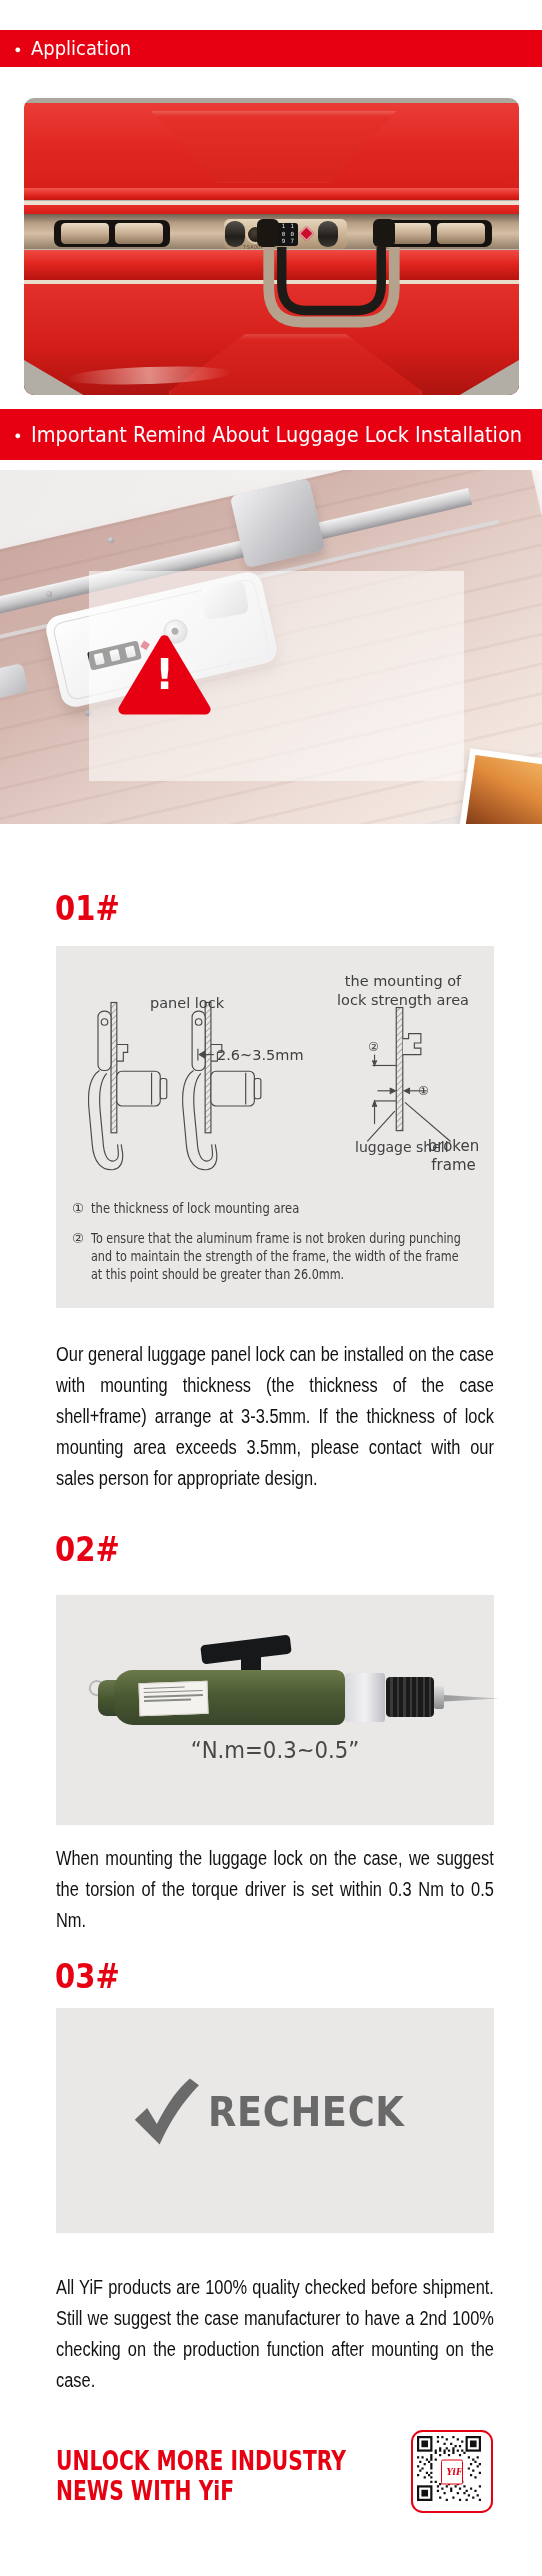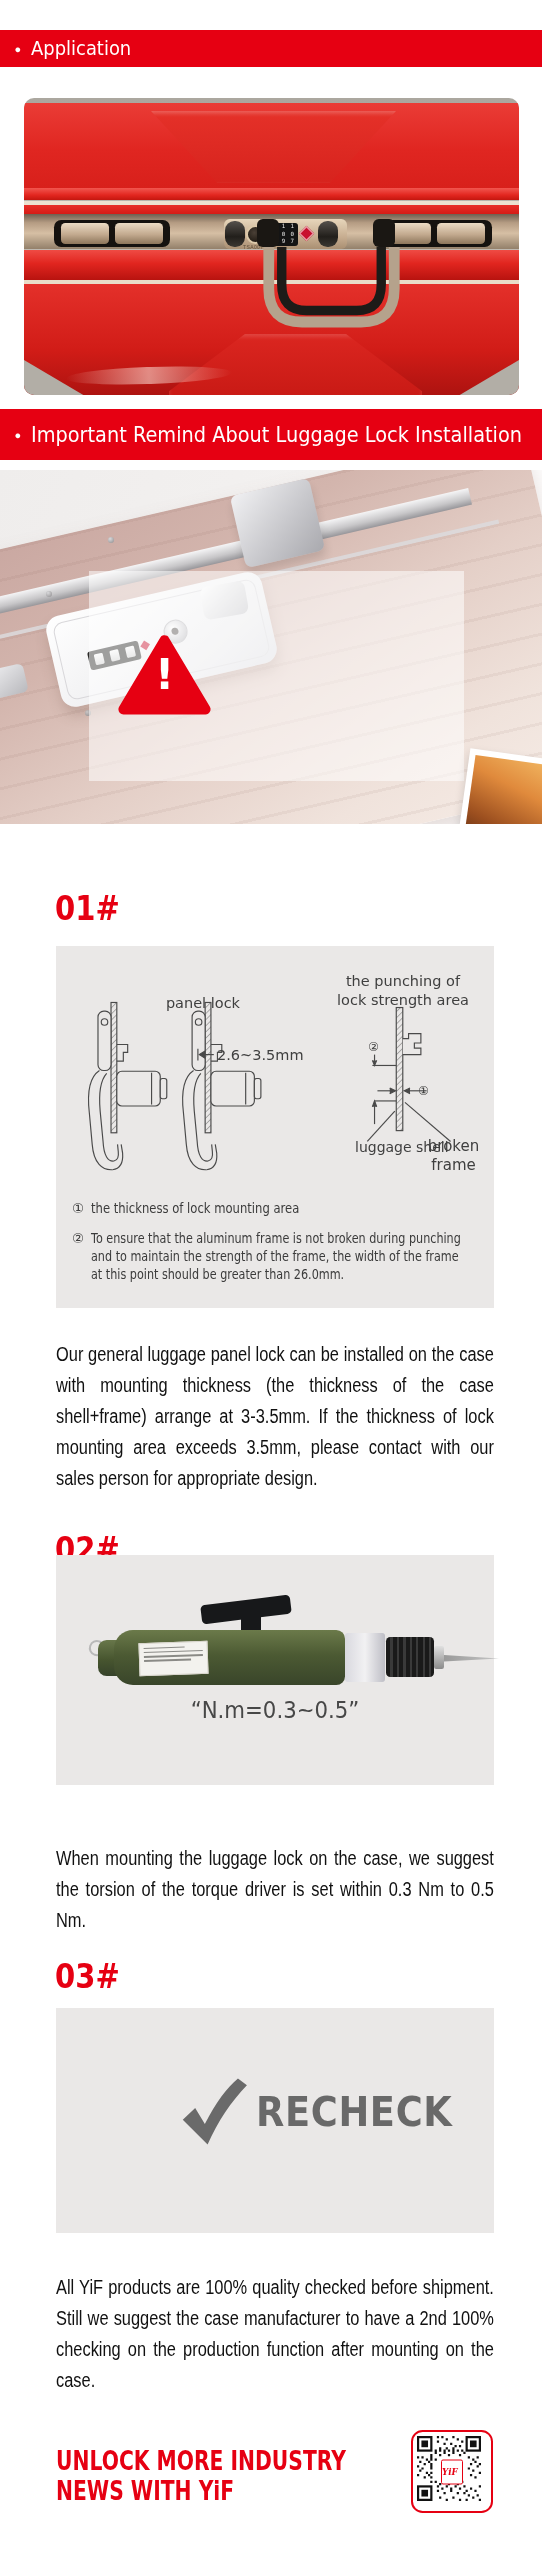--- a/index.html
+++ b/index.html
@@ -93,21 +93,21 @@
   .p2-warntext .ln2{padding-left:5.8px;}
   .p2-sunset{left:463px;top:286px;width:108px;height:87px;transform:rotate(8deg);background:#fff;padding:5.8px;
            box-shadow:0 4.3px 10px rgba(0,0,0,.15);}
   .p2-sunset .pic{width:100%;height:100%;background:linear-gradient(200deg,#f5c06a 0%,#e08a3c 40%,#9c4f1f 75%,#5f2d12 100%);}
 
   
   .h-num{position:absolute;left:55px;color:#e60012;font-family:"DejaVu Sans",sans-serif;font-weight:bold;
          font-size:33px;transform:scaleX(.88);transform-origin:left top;line-height:33px;}
   .greybox{position:absolute;left:56px;width:438px;background:#eae8e7;}
   #box1{top:946px;height:362px;}
-  #box2{top:1555px;height:230px;}
+  #box2{top:1595px;height:230px;}
   #box3{top:2008px;height:225px;}
   .para{position:absolute;left:56px;width:534px;font-size:20px;line-height:31px;color:#111;
         text-align:justify;transform:scaleX(.82);transform-origin:left top;}
   .dlabel{position:absolute;color:#3f3f3f;font-family:"DejaVu Sans",sans-serif;font-size:14.5px;line-height:19px;}
   .marker{font-family:"DejaVu Sans",sans-serif;color:#3b3b3b;font-size:13.7px;line-height:18px;}
   .notetext{font-family:"DejaVu Sans",sans-serif;color:#3b3b3b;font-size:14px;line-height:18px;
         transform:scaleX(.8);transform-origin:left top;width:477px;}
   .noterow{position:absolute;left:16px;display:flex;gap:7.2px;}
 
   
@@ -124,31 +124,31 @@
             background:linear-gradient(90deg,rgba(215,215,222,.9),rgba(246,246,249,.65) 50%,rgba(185,185,194,.9));}
   .drv-chuck{left:330px;top:82px;width:48px;height:40px;border-radius:4.3px;
             background:repeating-linear-gradient(90deg,#1a1a1a 0 4.3px,#3a3a3a 4.3px 6.5px);}
   .drv-tip-ring{left:378px;top:91px;width:10px;height:23px;background:linear-gradient(180deg,#e0e0e0,#8a8a8a);border-radius:2.2px;}
   .drv-bit{left:388px;top:100px;width:55px;height:6.5px;background:linear-gradient(90deg,#9a9a9a,#c6c6c6);
             clip-path:polygon(0 0,0 100%,100% 55%);}
   .drv-caption{position:absolute;left:0;top:142px;width:438px;text-align:center;color:#474747;
             font-family:"DejaVu Sans",sans-serif;font-size:22.4px;transform:scaleX(.95);}
 
   
-  .recheck-row{position:absolute;left:0;top:69px;width:438px;display:flex;justify-content:center;align-items:center;gap:2.9px;margin-left:48px;}
+  .recheck-row{position:absolute;left:0;top:69px;width:438px;display:flex;justify-content:center;align-items:center;gap:2.9px;}
   .recheck-txt{color:#696969;font-family:"DejaVu Sans",sans-serif;font-weight:bold;font-size:40px;letter-spacing:0.7px;
             transform:scaleX(.92);transform-origin:left center;}
 
   
   .footer-text{position:absolute;left:56px;top:2446px;color:#e60012;font-family:"DejaVu Sans",sans-serif;
             font-weight:bold;font-size:26px;line-height:30px;transform:scaleX(.78);transform-origin:left top;white-space:nowrap;}
   .qr{position:absolute;left:411px;top:2430px;width:71px;height:72px;border:2.9px solid #e60012;border-radius:11.6px;
             background:#fff;padding:3.6px;}
   .qr-center{position:absolute;left:50%;top:50%;transform:translate(-50%,-50%);width:20px;height:23px;background:#fff;
-            border:1.4px solid #e60012;border-radius:2px;display:flex;align-items:center;justify-content:flex-start;}
+            border:1.4px solid #e60012;border-radius:2px;display:flex;align-items:center;justify-content:flex-end;}
   .qr-center span{color:#e60012;font-family:"DejaVu Serif",serif;font-style:italic;font-weight:bold;font-size:8.7px;}
 
   svg{display:block;}
 </style>
 </head>
 <body>
 
 <div id="page">
 
   <div class="banner" id="banner1">
@@ -291,24 +291,24 @@
         <line x1="512" y1="200" x2="482" y2="200"></line>
         <path d="M489,196 L481,200 L489,204" fill="#4a4a4a"></path>
         <line x1="440" y1="214" x2="470" y2="214"></line>
         <line x1="440" y1="214" x2="440" y2="246"></line>
         <path d="M437,222 L440,214 L443,222" fill="#4a4a4a"></path>
         <line x1="430" y1="270" x2="468" y2="228"></line>
         <line x1="545" y1="270" x2="482" y2="216"></line>
       </g>
     </svg>
     <div class="dlabel" style="left:273px;top:26px;width:148px;text-align:center;">
-      <div>the punching of</div>
+      <div>the mounting of</div>
       <div>lock strength area</div>
     </div>
-    <div class="dlabel" style="left:94px;top:48px;width:90px;text-align:right;">panel lock</div>
+    <div class="dlabel" style="left:94px;top:48px;width:90px;text-align:left;">panel lock</div>
     <div class="dlabel" style="left:161px;top:100px;">2.6~3.5mm</div>
     <div class="dlabel" style="left:312px;top:92px;font-size:12.3px;">②</div>
     <div class="dlabel" style="left:362px;top:136px;font-size:12.3px;">①</div>
     <div class="dlabel" style="left:255px;top:192px;font-size:14px;margin-left:44px;">luggage shell</div>
     <div class="dlabel" style="left:364px;top:191px;width:67px;text-align:center;font-size:15px;">
       <div>broken</div>
       <div>frame</div>
     </div>
     <div class="noterow" style="top:253px;">
       <span class="marker">①</span>

